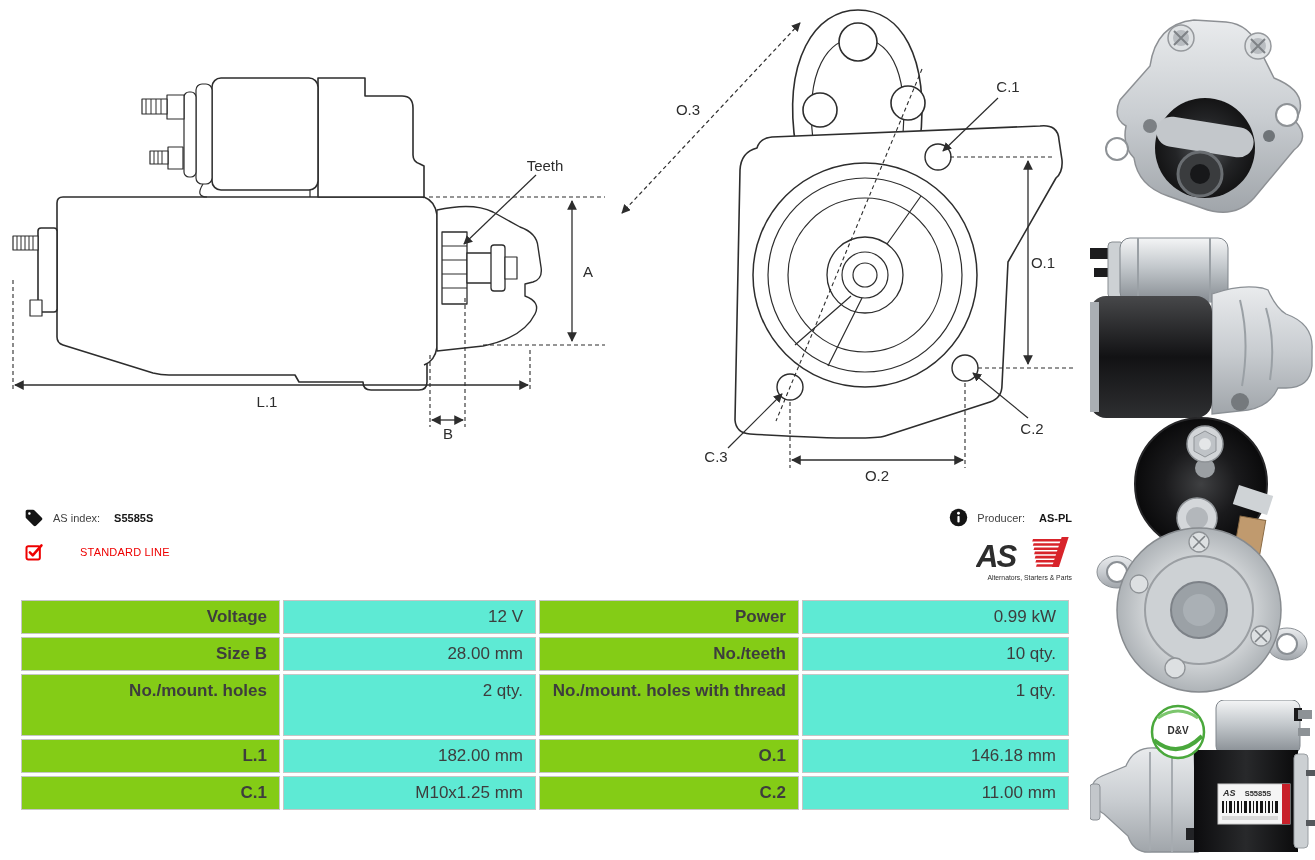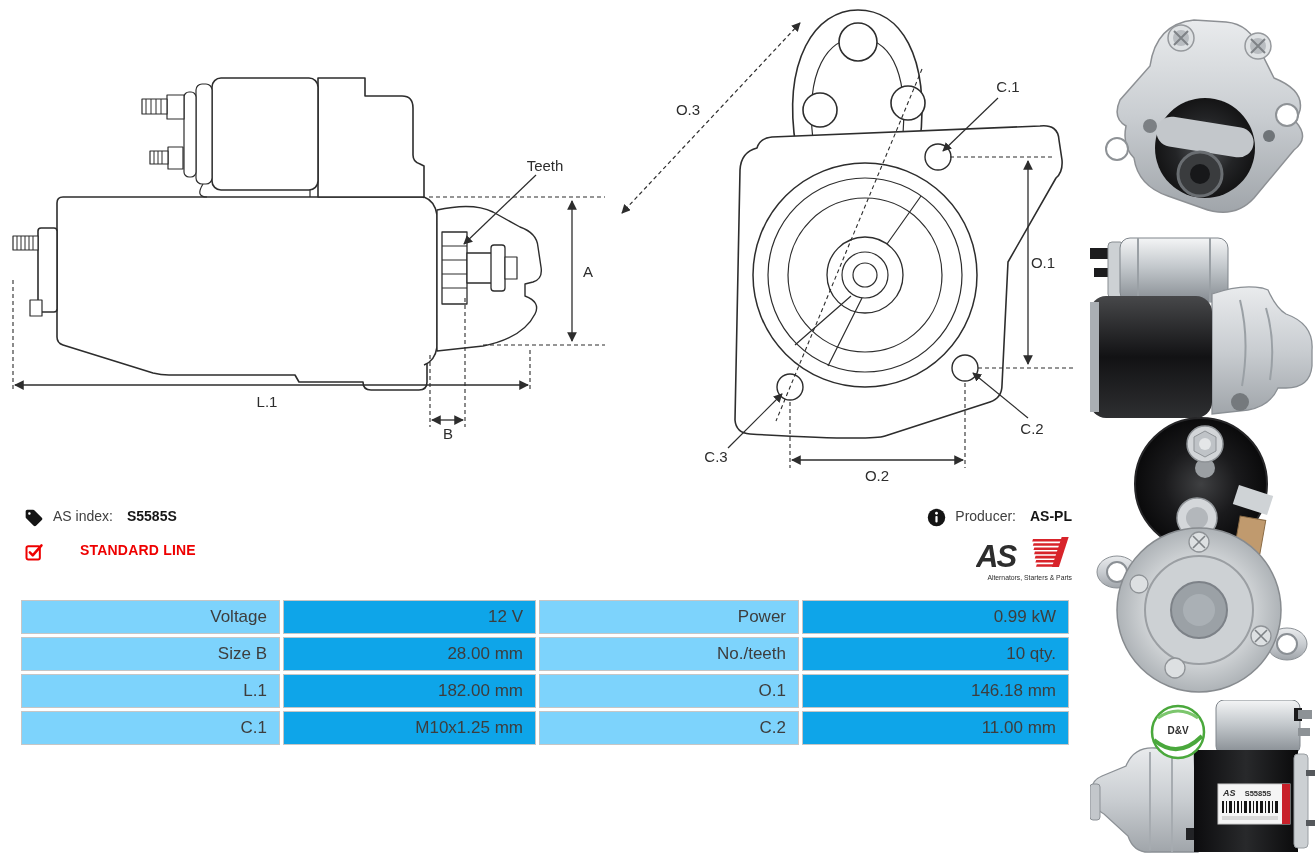--- a/index.html
+++ b/index.html
@@ -2,32 +2,32 @@
 <html><head>
 <meta charset="utf-8">
 <style>
   html,body{margin:0;padding:0;background:#fff;}
   #canvas{position:relative;width:1315px;height:860px;background:#fff;overflow:hidden;
           font-family:"Liberation Sans",sans-serif;color:#3f3f3f;}
   svg text{font-family:"Liberation Sans",sans-serif;fill:#2d2d2d;font-size:15px;}
   .drawing{position:absolute;}
   .photo{position:absolute;}
   
-  .inforow{position:absolute;display:flex;gap:9px;font-size:14px;
+  .inforow{position:absolute;display:flex;align-items:center;gap:9px;font-size:11px;
            color:#3f3f3f;white-space:nowrap;}
   .inforow .b{font-weight:bold;color:#161616;margin-left:5px;}
-  .inforow.red{color:#ee0000;font-weight:bold;letter-spacing:.2px;gap:36px;}
+  .inforow.red{color:#ee0000;font-weight:normal;letter-spacing:.2px;gap:36px;}
   .ic{flex:0 0 auto;display:block;}
   
   table.spec{position:absolute;left:18px;top:597px;width:1054px;border-collapse:separate;
              border-spacing:3px;table-layout:fixed;font-size:17px;color:#3d3d3d;}
   table.spec td{border:1px solid #c6c6c6;padding:5px 12px 5px 8px;text-align:right;
                 vertical-align:top;line-height:21px;height:22px;overflow:hidden;}
-  table.spec td.lbl{background:#7dd3fc;}
-  table.spec td.val{background:#0ea5e9;}
+  table.spec td.lbl{background:#84cc16;font-weight:bold;}
+  table.spec td.val{background:#5eead4;}
   table.spec tr.tall td{height:50px;}
   
   .logo{position:absolute;right:242px;top:536px;}
 </style>
 </head>
 <body>
 
 <div id="canvas">
 
   <svg width="0" height="0" style="position:absolute" aria-hidden="true">
@@ -331,20 +331,26 @@
         <td class="val">12 V</td>
         <td class="lbl">Power</td>
         <td class="val">0.99 kW</td>
       </tr>
       <tr>
         <td class="lbl">Size B</td>
         <td class="val">28.00 mm</td>
         <td class="lbl">No./teeth</td>
         <td class="val">10 qty.</td>
       </tr>
+      <tr class="tall">
+        <td class="lbl">No./mount. holes</td>
+        <td class="val">2 qty.</td>
+        <td class="lbl">No./mount. holes with thread</td>
+        <td class="val">1 qty.</td>
+      </tr>
       <tr>
         <td class="lbl">L.1</td>
         <td class="val">182.00 mm</td>
         <td class="lbl">O.1</td>
         <td class="val">146.18 mm</td>
       </tr>
       <tr>
         <td class="lbl">C.1</td>
         <td class="val">M10x1.25 mm</td>
         <td class="lbl">C.2</td>

